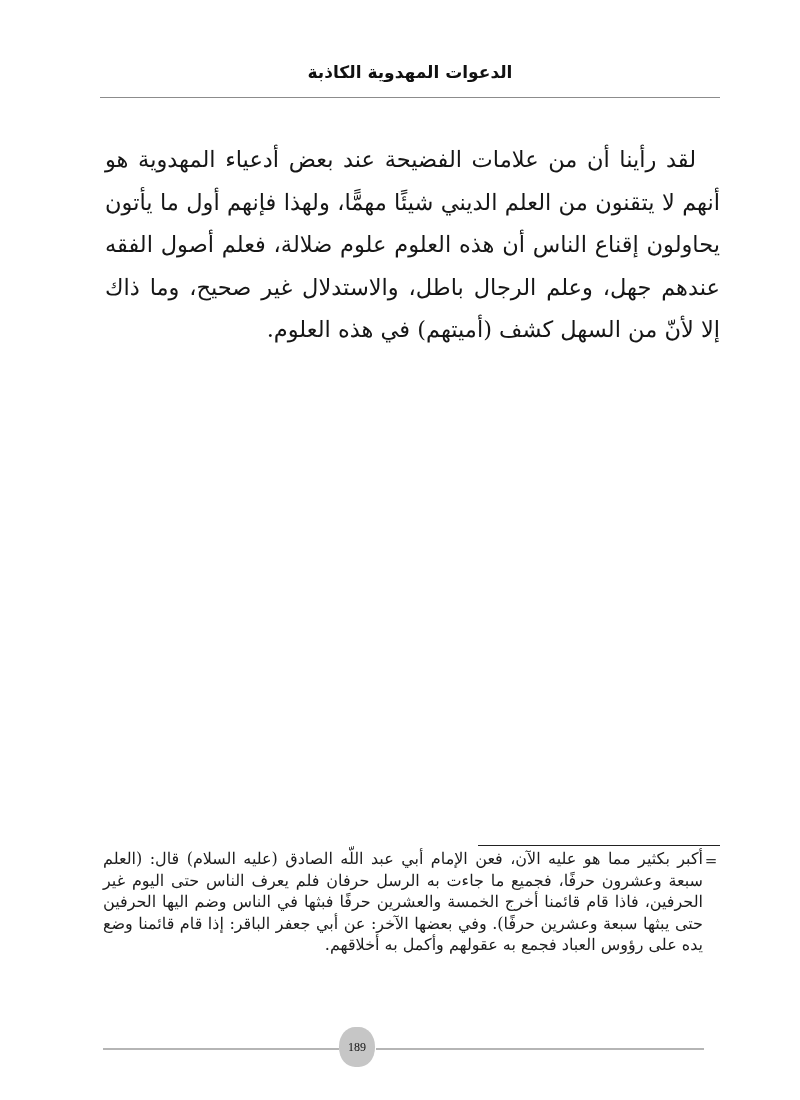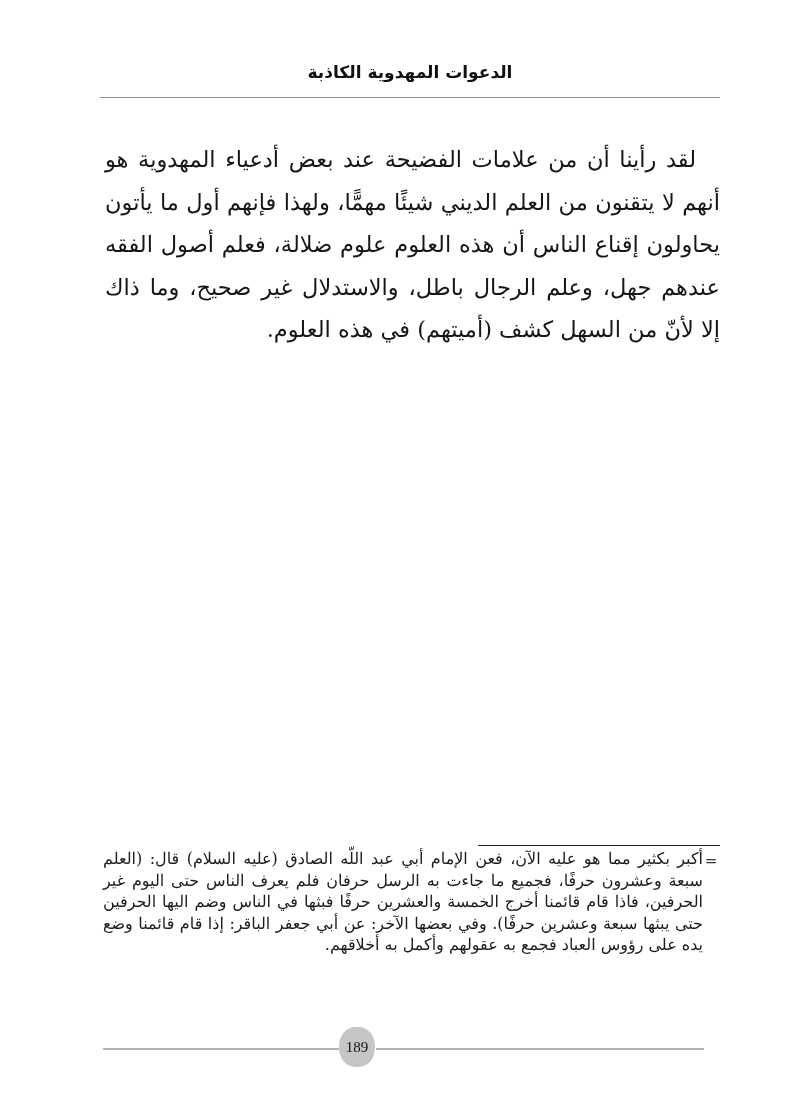--- a/index.html
+++ b/index.html
@@ -114,21 +114,21 @@
       width: 36px;
       height: 40px;
       background: #c6c6c6;
       border-radius: 45% 45% 45% 45% / 48% 48% 48% 48%;
       display: flex;
       align-items: center;
       justify-content: center;
     }
     .page-number {
       font-family: "Liberation Serif", serif;
-      font-size: 15px;
+      font-size: 12px;
       color: #111;
     }
   </style>
 </head>
 <body>
 
 <div class="page">
 
   <div class="running-head">الدعوات المهدوية الكاذبة</div>
   <div class="head-rule"></div>

